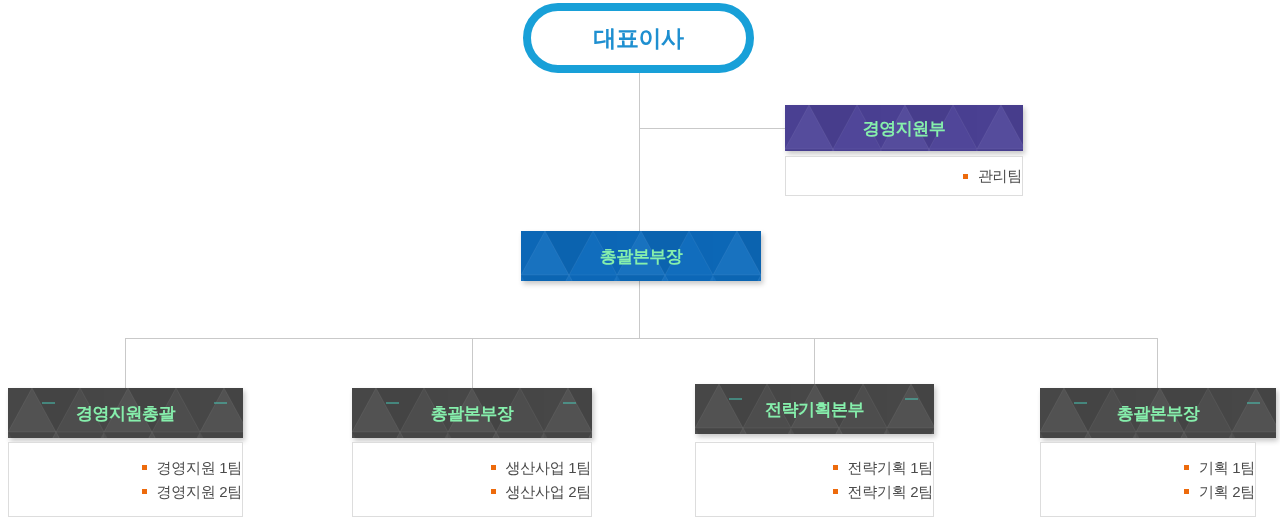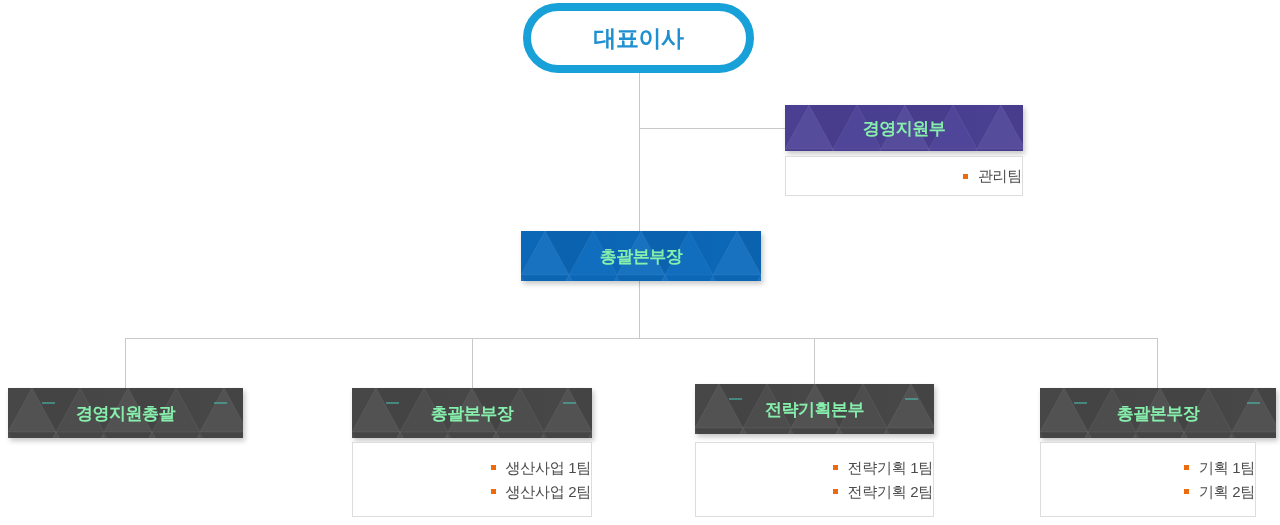--- a/index.html
+++ b/index.html
@@ -129,20 +129,30 @@
       <path d="M0,44 H96 M24,0 L0,44 M24,0 L48,44 M72,0 L48,44 M72,0 L96,44 M48,44 L24,88 M48,44 L72,88" stroke="#ffffff" stroke-opacity="0.05" fill="none"></path>
     </pattern>
   </defs>
   <rect width="100%" height="100%" fill="url(#tripat2)"></rect>
 </svg>
       </span>
     <i class="accent" style="left:34px;top:14px"></i>
     <i class="accent" style="right:16px;top:14px"></i>
     <span class="lbl">경영지원총괄</span>
   </div>
+  <div class="teams" style="left:8px;top:442px;width:235px;height:75px">
+    <div class="team">
+      <span class="bullet"></span>
+      <span class="t-lbl">경영지원 1팀</span>
+    </div>
+    <div class="team">
+      <span class="bullet"></span>
+      <span class="t-lbl">경영지원 2팀</span>
+    </div>
+  </div>
 
   <div class="hdr dark" style="left:352px;top:388px;width:240px;height:50px">
     <span class="pattern">
 <svg width="100%" height="100%" preserveAspectRatio="none">
   <defs>
     <pattern id="tripat3" width="96" height="88" patternUnits="userSpaceOnUse">
       <polygon points="0,44 24,0 48,44" fill="#ffffff" opacity="0.05"></polygon>
       <polygon points="24,0 72,0 48,44" fill="#000000" opacity="0.07"></polygon>
       <polygon points="48,44 72,0 96,44" fill="#ffffff" opacity="0.02"></polygon>
       <polygon points="72,0 120,0 96,44" fill="#000000" opacity="0.04"></polygon>

